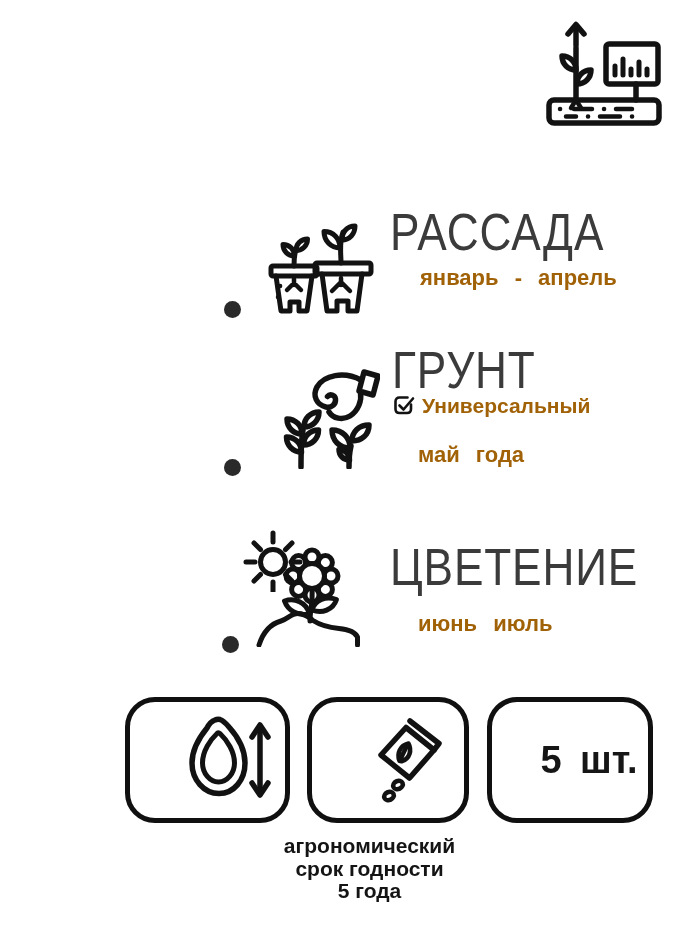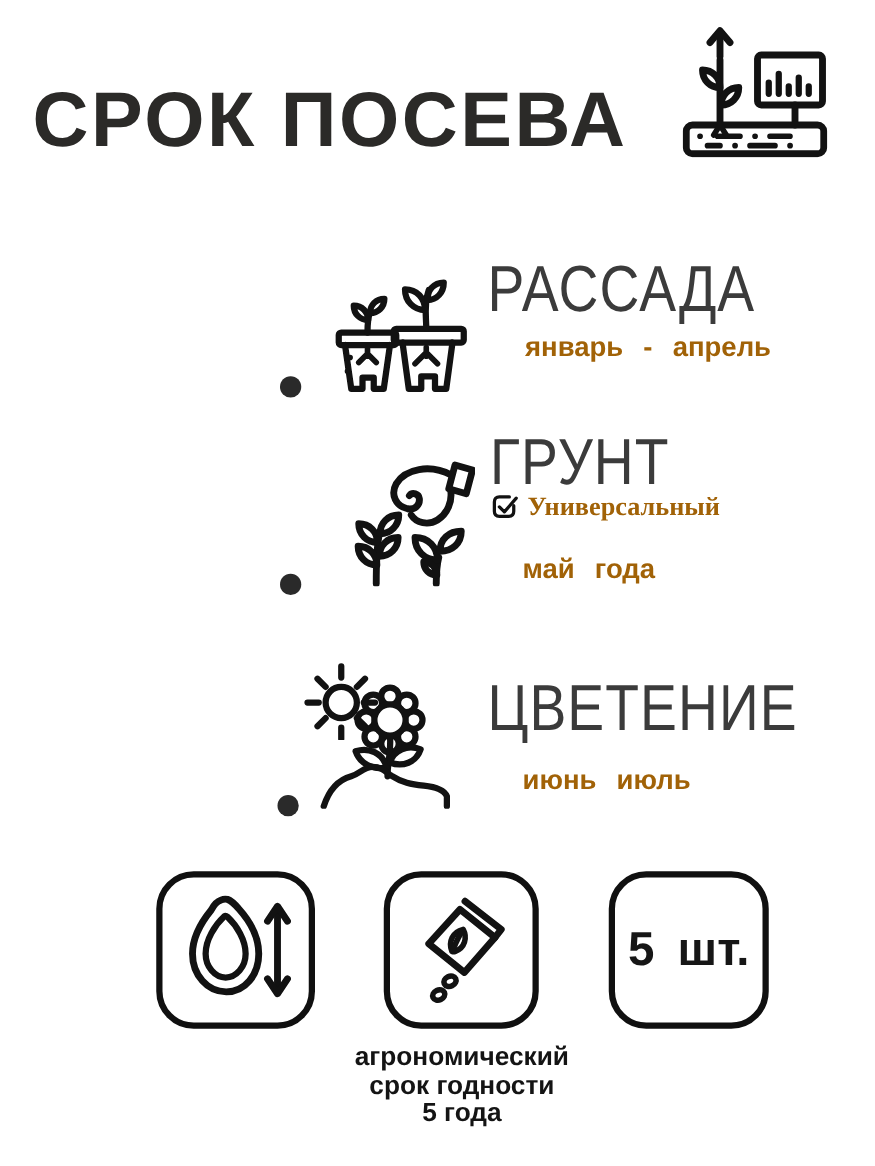--- a/index.html
+++ b/index.html
@@ -28,34 +28,33 @@
   .rule{height:3px;background:#1d1d1d;right:0;}
   .dot{width:17px;height:17px;border-radius:50%;background:#2a2a2a;}
   
   .st{fill:none;stroke:#121212;stroke-width:5.5;stroke-linecap:round;stroke-linejoin:round;}
   .st5{fill:none;stroke:#121212;stroke-width:5;stroke-linecap:round;stroke-linejoin:round;}
   .st45{fill:none;stroke:#121212;stroke-width:4.5;stroke-linecap:round;stroke-linejoin:round;}
   .stw{fill:#ffffff;stroke:#121212;stroke-width:5;stroke-linecap:round;stroke-linejoin:round;}
   
   .badge-box{
     width:117px;height:116px;border:5px solid #101010;border-radius:30px;background:#fff;
-    display:flex;align-items:center;justify-content:center;
+    display:flex;align-items:center;justify-content:center;padding-left:38px;
   }
   .badge-value{font-size:38px;font-weight:bold;color:#161616;word-spacing:8px;white-space:nowrap;}
   .badge-caption{
     font-size:21px;font-weight:bold;color:#141414;text-align:center;
     line-height:1.08;white-space:pre-line;
   }
 </style>
 </head>
 <body>
 
 <div class="canvas">
 
-  <div class="abs title">СРОК ПОСЕВА</div>
 
   <svg class="abs" style="left:546px;top:14px;" width="116" height="112" viewBox="0 0 116 112">
     <path class="st" d="M30 31 V13"></path>
     <path class="st" d="M22 20 L30 10.5 L38 20"></path>
     <path class="st" d="M30 86 V34"></path>
     <path class="st" d="M30 56 C22 56 16 50 16 42 C24 42 30 48 30 56 Z"></path>
     <path class="st" d="M31 70 C31 62 37 56 45 56 C45 64 39 70 31 70 Z"></path>
     <rect class="st" x="60" y="30" width="52" height="40" rx="3"></rect>
     <path class="st5" d="M69 61 V52 M77 61 V45 M85 61 V55 M93 61 V48 M101 61 V55"></path>
     <path class="st" d="M90 70 V86"></path>
@@ -94,21 +93,21 @@
       <path class="st" d="M30 67 C21.5 67 15 60.5 15 52 C23.5 52 30 58.5 30 67 Z"></path>
       <path class="st" d="M32 60 C32 51.5 38.5 45 47 45 C47 53.5 40.5 60 32 60 Z"></path>
       <path class="st" d="M29.5 85 C21 85 14.5 78.5 14.5 70 C23 70 29.5 76.5 29.5 85 Z"></path>
       <path class="st" d="M31.5 78 C31.5 69.5 38 63 46.5 63 C46.5 71.5 40 78 31.5 78 Z"></path>
       <path class="st" d="M77 100 C77 93 77 87 79 79"></path>
       <path class="st" d="M78 81 C67.5 81 60 73.5 60 63 C70.5 63 78 70.5 78 81 Z"></path>
       <path class="st" d="M80 74 C80 64.5 87 58 97 58 C97 67.5 90 74 80 74 Z"></path>
       <path class="st" d="M77.5 93 C71.5 93 67 88.5 67 82.5 C73 82.5 77.5 87 77.5 93 Z"></path>
     </svg>
     <div class="abs sec-heading" style="left:392px;top:344px;">ГРУНТ</div>
-    <div class="abs chk-row" style="left:392px;top:394px;font-family:Liberation Serif, serif;">
+    <div class="abs chk-row" style="left:392px;top:394px;">
       <svg width="23" height="23" viewBox="0 0 23 23">
         <path d="M15.5 3.5 H7.5 C5 3.5 3.5 5 3.5 7.5 V15 C3.5 17.5 5 19 7.5 19 H15 C17.5 19 19 17.5 19 15 V10.5" fill="none" stroke="#121212" stroke-width="2.6" stroke-linecap="round" stroke-linejoin="round"></path>
         <path d="M7.5 11.5 L11.5 15.5 L21 4.5" fill="none" stroke="#121212" stroke-width="2.6" stroke-linecap="round" stroke-linejoin="round"></path>
       </svg>
       <span class="sub">Универсальный</span>
     </div>
     <div class="abs sub months" style="left:418px;top:443px;">май года</div>
     <div class="abs rule" style="left:230px;top:466px;"></div>
     <div class="abs dot" style="left:224px;top:459px;"></div>
   </div>

